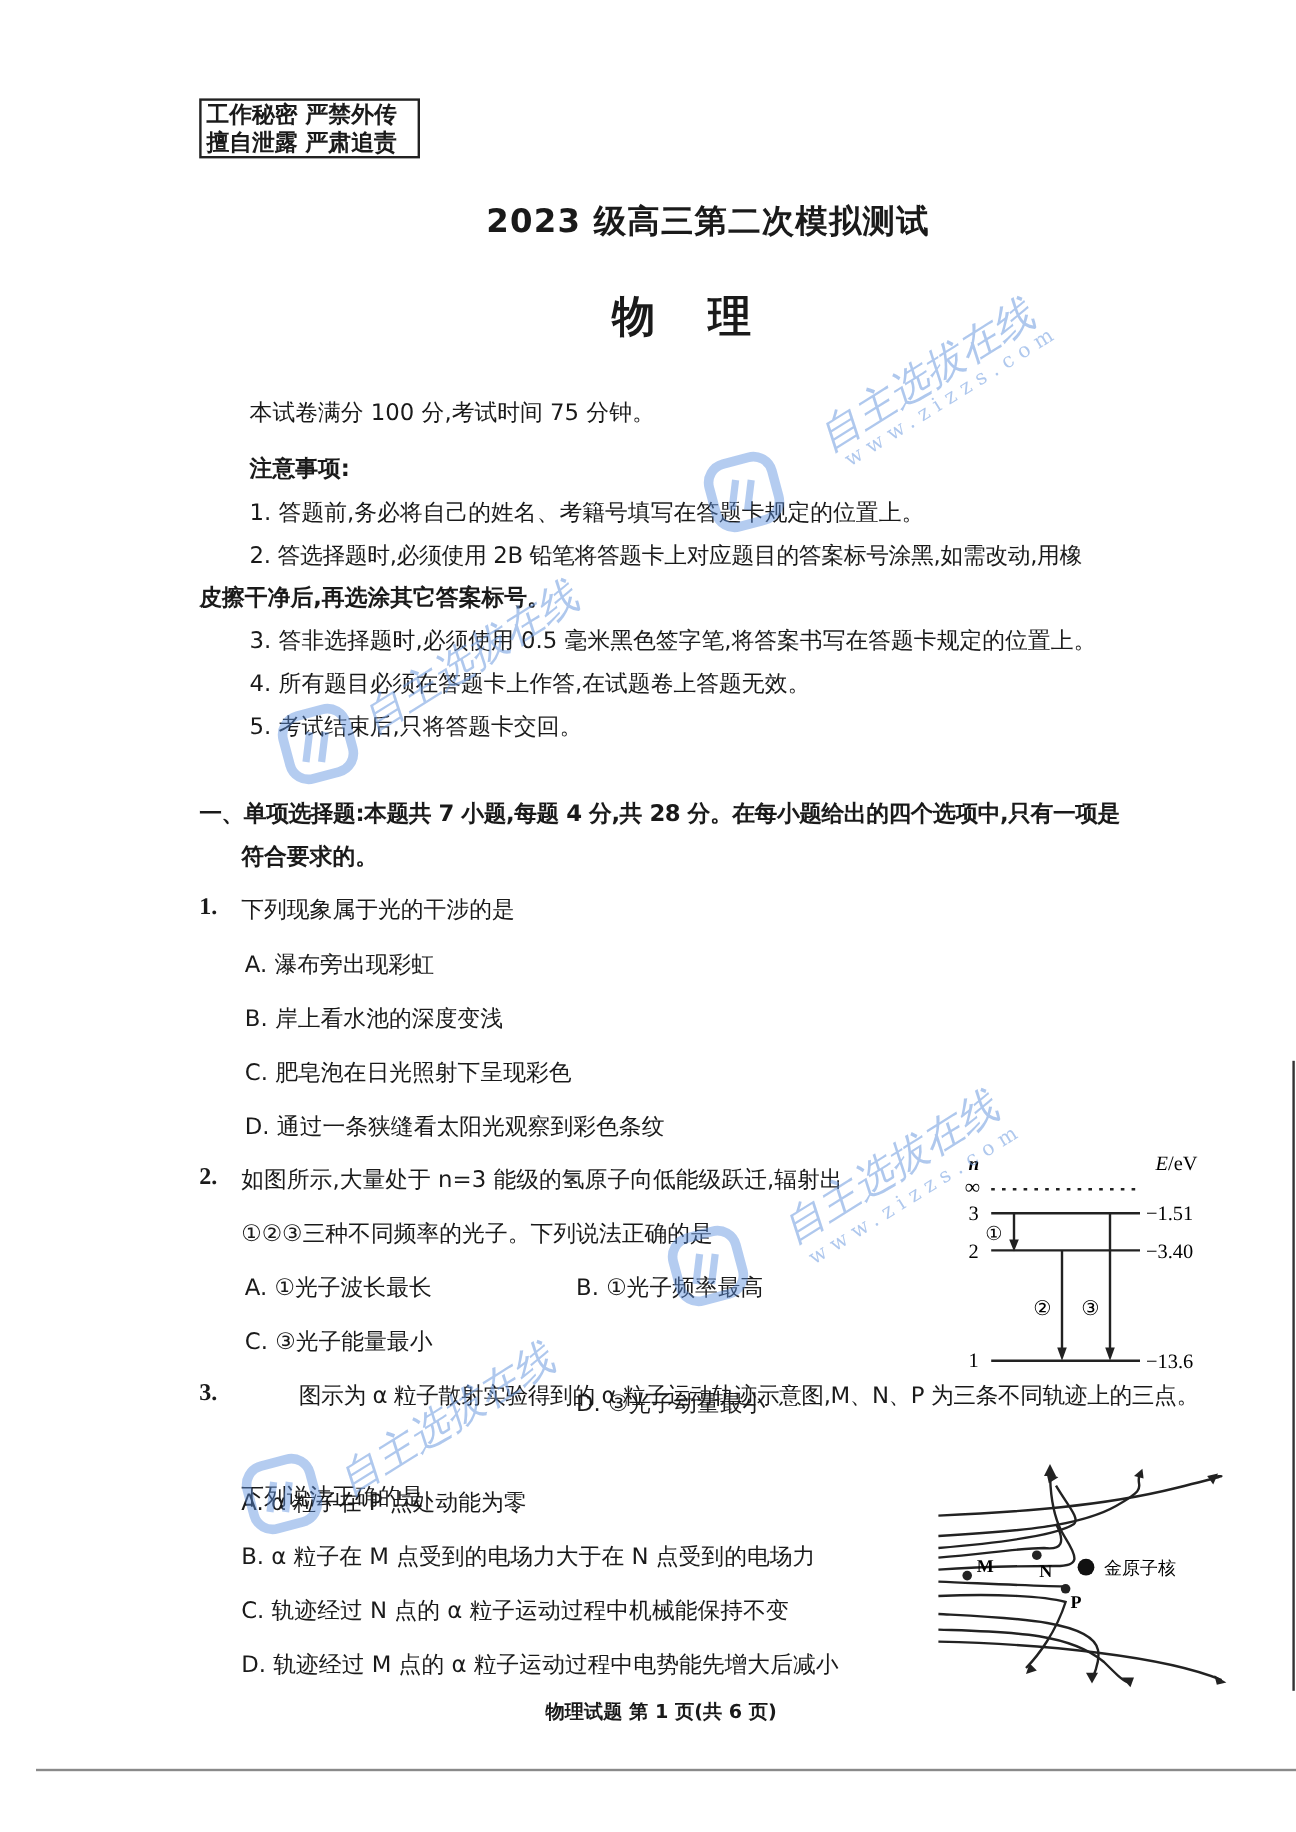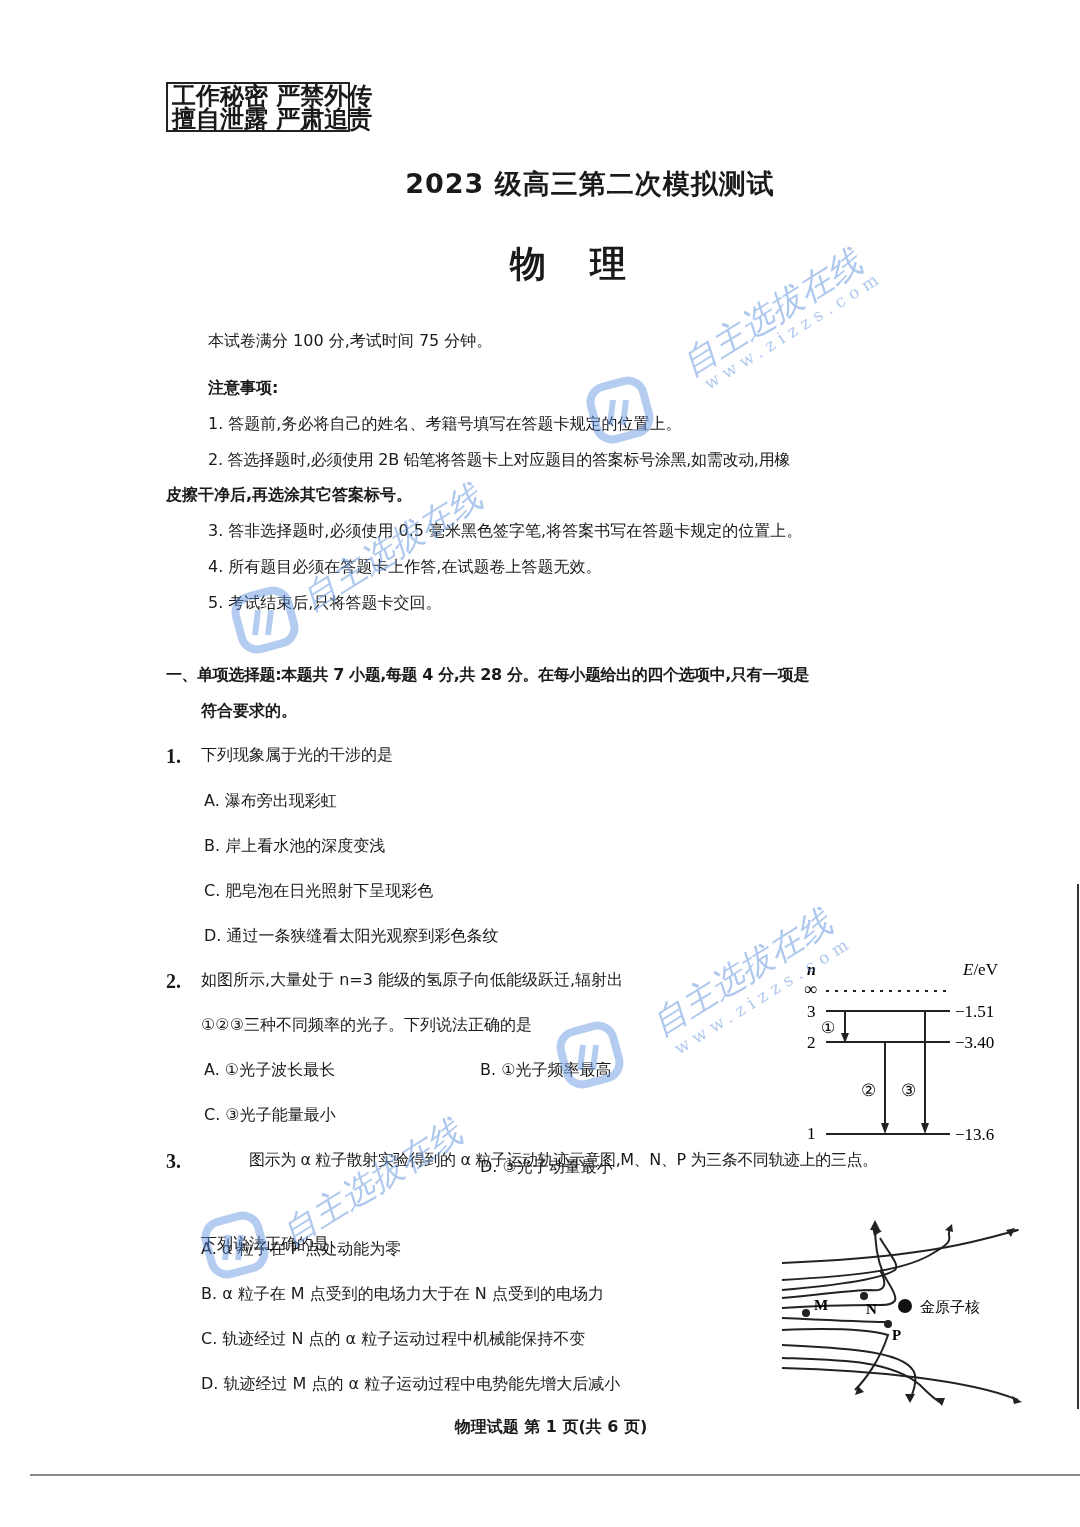--- a/index.html
+++ b/index.html
@@ -3,28 +3,28 @@
 <meta charset="utf-8">
 <style>
   html, body { margin: 0; padding: 0; }
   body {
     width: 1080px; height: 1527px; background: #ffffff; position: relative; overflow: hidden;
     font-family: "DejaVu Serif", "Liberation Serif", serif; color: #1a1a1a;
   }
   .abs { position: absolute; }
   .secret-box {
     left: 166px; top: 82px; width: 184px; height: 50px; border: 2px solid #222;
-    box-sizing: border-box; font-size: 24px; line-height: 23px; padding: 1px 0 0 4px; letter-spacing: 0px;
+    box-sizing: border-box; font-size: 19px; line-height: 23px; padding: 1px 0 0 4px; letter-spacing: 0px;
     font-family: "DejaVu Sans", sans-serif; font-weight: bold;
   }
   .secret-box div { white-space: nowrap; }
   .exam-title { left: 0; width: 1180px; top: 166px; text-align: center; font-size: 27px; font-family: "DejaVu Sans", sans-serif; font-weight: bold; letter-spacing: 1px; }
   .exam-title .yr { font-family: "DejaVu Sans", sans-serif; font-weight: bold; }
   .subject { left: 0; width: 1180px; top: 240px; text-align: center; font-size: 36px; font-weight: bold; font-family: "DejaVu Sans", sans-serif; letter-spacing: 44px; }
-  .txt { font-size: 16px; white-space: nowrap; font-family: "DejaVu Sans", sans-serif; }
+  .txt { font-size: 19px; white-space: nowrap; font-family: "DejaVu Sans", sans-serif; }
   .bold { font-weight: bold; }
   .qnum { font-weight: bold; font-family: "Liberation Serif", serif; font-size: 20px; }
   .footer { left: 0; width: 1102px; top: 1417px; text-align: center; font-size: 16px; font-weight: bold; font-family: "DejaVu Sans", sans-serif; }
   .rule { left: 30px; top: 1474px; width: 1050px; height: 2px; background: #8a8a8a; }
   .rside { left: 1077px; top: 884px; width: 2px; height: 525px; background: #333; }
   .wm { color: #6f9ce0; opacity: 0.55; }
   svg text { font-family: "Liberation Serif", serif; }
 </style>
 </head>
 <body>

